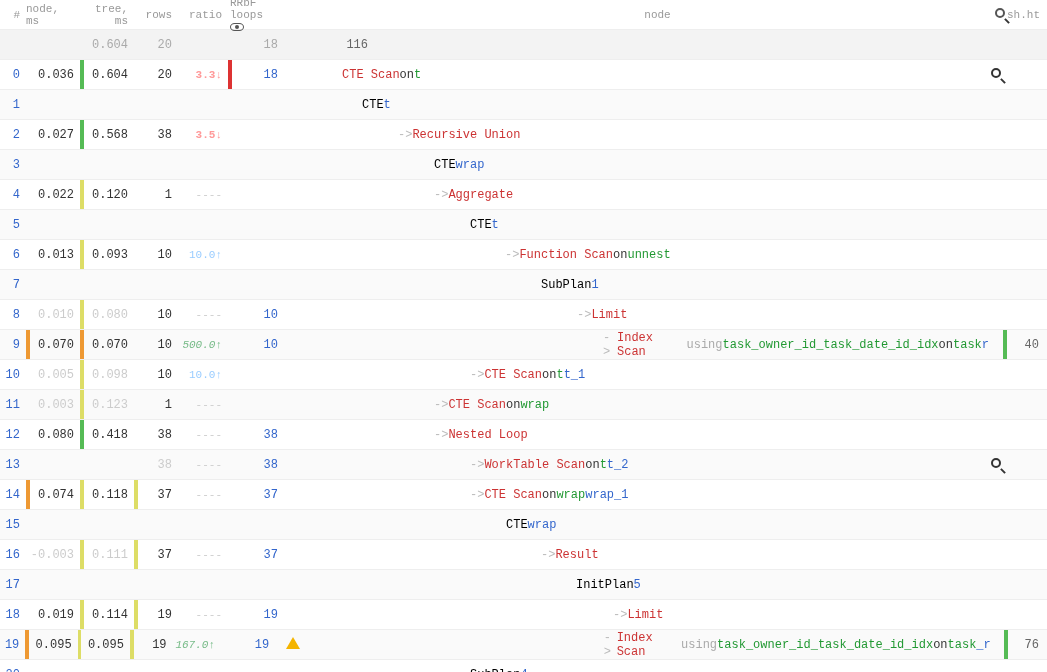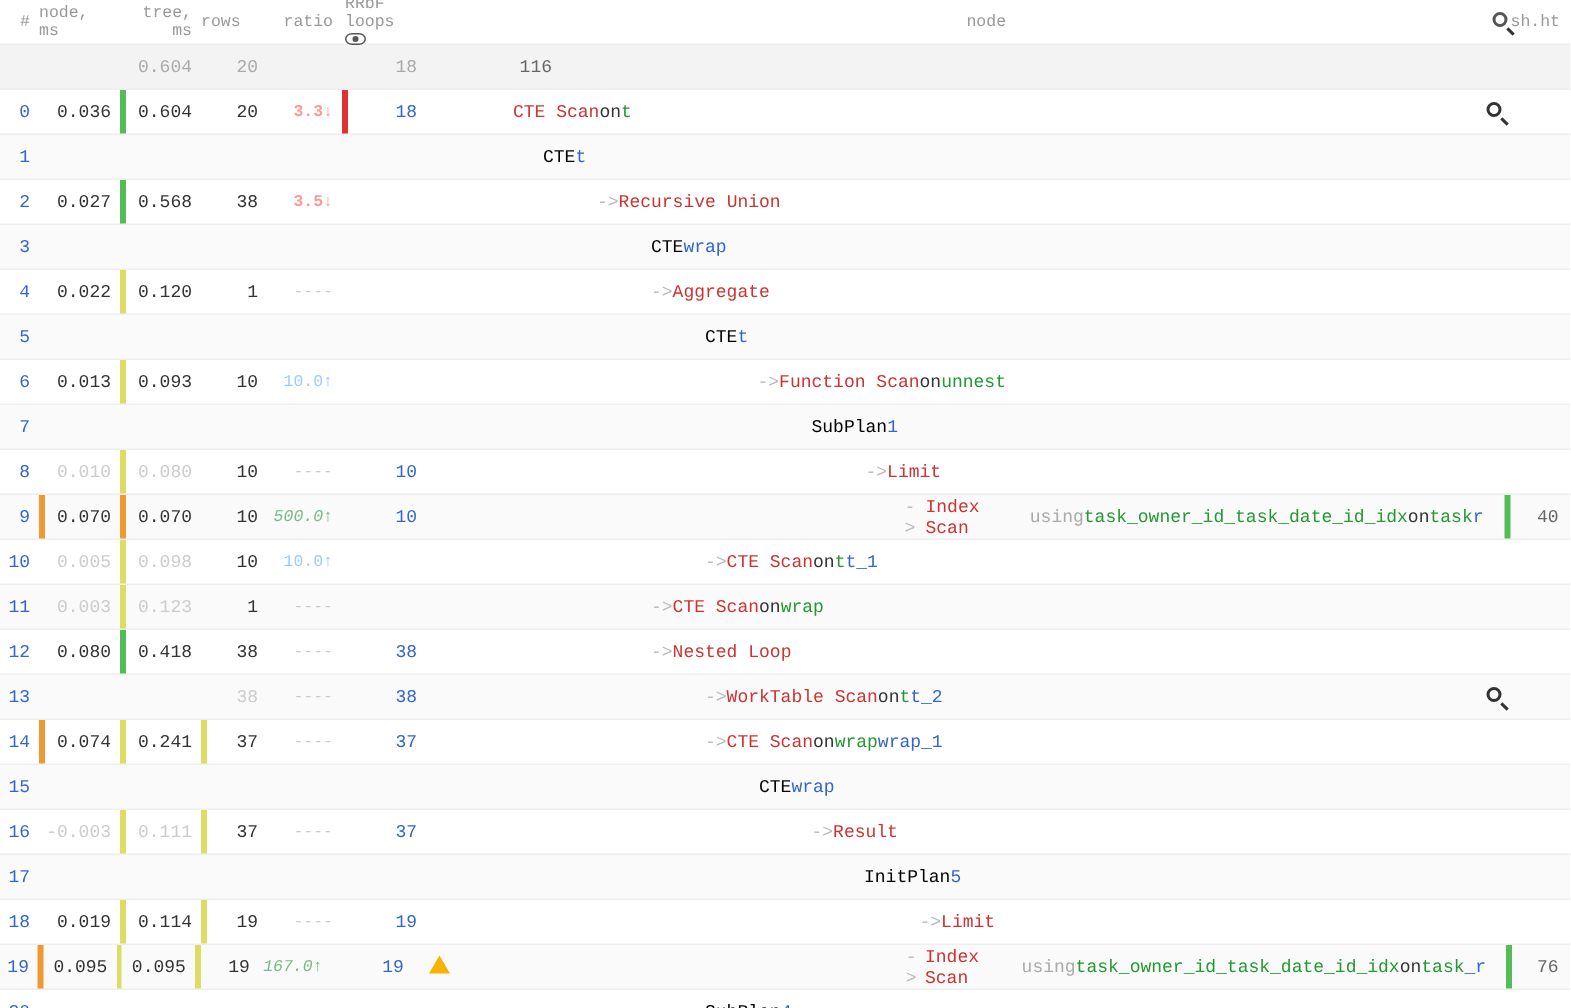--- a/index.html
+++ b/index.html
@@ -41,21 +41,21 @@
   .warn-ico { display:inline-block; width:0; height:0; border-left:7px solid transparent; border-right:7px solid transparent; border-bottom:12px solid #f4b400; position:relative; }
   .mag { display:inline-block; width:10px; height:10px; border:2px solid #333; border-radius:50%; position:relative; }
   .mag:after { content:''; position:absolute; width:2px; height:6px; background:#333; transform:rotate(-45deg); top:8px; left:9px; }
   .mag-sm { border-color:#555; }
   .eye-ico { display:inline-block; width:14px; height:8px; border:1.5px solid #555; border-radius:60% 60% 60% 60% / 90% 90% 90% 90%; position:relative; vertical-align:middle; }
   .eye-ico:after { content:''; position:absolute; width:4px; height:4px; background:#555; border-radius:50%; top:1px; left:4px; }
   .indent { display:inline-block; }
   .hdr-idx { width:26px; text-align:right; padding-right:6px;}
   .hdr-node { width:54px; text-align:left; padding-right:6px;}
   .hdr-tree { width:54px; text-align:right; padding-right:6px;}
-  .hdr-rows { width:44px; padding-right:6px;}
+  .hdr-rows { width:44px; text-align:right; padding-right:6px;}
   .hdr-ratio { width:50px; text-align:right; padding-right:6px;}
   .hdr-loops { width:54px; text-align:left; padding-left:2px;}
   .hdr-warn { width:40px; }
   .hdr-main { flex:1; text-align:center; }
   .hdr-sh { width:40px; text-align:right; padding-right:8px;}
   .hdr-search { width:14px; text-align:center; }
 </style>
 </head>
 <body>
 
@@ -397,21 +397,21 @@
       </div>
       <div class="col-search"><span class="mag"></span></div>
       <div class="col-bar1 "></div>
       <div class="col-sh"></div>
     </div>
     <div class="row">
       <div class="col-idx">14</div>
       <div class="col-bar1 bar-o"></div>
       <div class="col-node ">0.074</div>
       <div class="col-bar2 bar-y"></div>
-      <div class="col-tree ">0.241</div>
+      <div class="col-tree ">0.118</div>
       <div class="col-bar3 bar-y"></div>
       <div class="col-rows ">37</div>
       <div class="col-ratio faded">----</div>
       <div class="col-bar4 "></div>
       <div class="col-loops">37</div>
       <div class="col-warn"></div>
       <div class="col-main">
         <span class="indent" style="width:144px"></span>
         <span class="dim">-&gt;  </span>
         <span class="op">CTE Scan</span>

